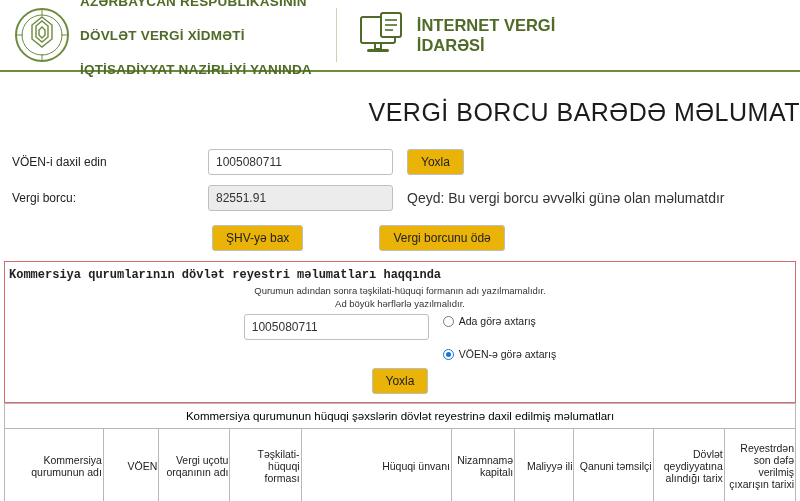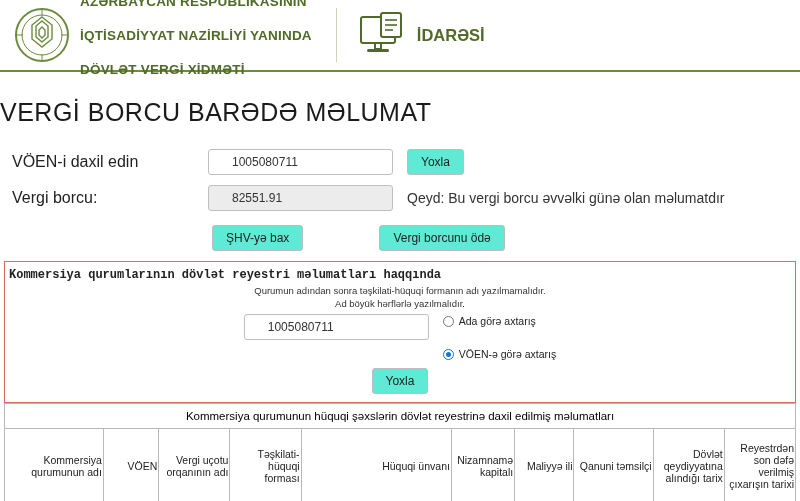--- a/index.html
+++ b/index.html
@@ -33,46 +33,46 @@
   .header-divider {
     width: 1px; height: 54px; background: #c9d4b4; margin: 0 18px 0 24px;
   }
   .itv-wrap { display: flex; align-items: center; gap: 10px; }
   .itv-icon { width: 52px; height: 48px; flex: 0 0 52px; }
   .itv-text { font-size: 16.5px; line-height: 20px; font-weight: bold; color: #4f6b27; text-transform: uppercase; }
   .itv-text .l2 { display: block; }
 
   
   .page-title {
-    text-align: left;
+    text-align: right;
     font-size: 25px;
     letter-spacing: .5px;
     color: #1b1b1b;
     margin: 26px 0 22px 0;
     font-weight: normal;
   }
 
   
   .form { padding: 0 8px; }
   .row { display: flex; align-items: center; margin-bottom: 10px; }
   .row-label {
     width: 200px; flex: 0 0 200px;
-    font-size: 16px; color: #222; padding-left: 4px;
+    font-size: 12px; color: #222; padding-left: 4px;
   }
   .txt {
     width: 185px; height: 26px;
     border: 1px solid #bfbfbf; border-radius: 3px;
     background: #fff; color: #333;
-    font-size: 12px; padding: 0 23px;
+    font-size: 12px; padding: 0 7px;
     outline: none;
   }
   .txt.readonly { background: #ececec; color: #333; }
   .btn {
     border: 1px solid #bdbdbd; border-radius: 3px;
-    background: #5eead4; color: #222;
+    background: #eab308; color: #222;
     font-size: 12px; height: 26px; padding: 0 13px;
     cursor: pointer;
     font-family: "Liberation Sans", sans-serif;
   }
   .note { font-size: 14px; color: #333; margin-left: 14px; }
   .row .btn-gap { margin-left: 14px; }
 
   .btn-row { display: flex; align-items: center; margin: 14px 0 10px 0; padding-left: 204px; }
   .btn-row .btn + .btn { margin-left: 76px; }
 
@@ -149,37 +149,38 @@
         <g stroke="#6d8b3c" stroke-width="1">
           <line x1="28" y1="2" x2="28" y2="9"></line>
           <line x1="28" y1="47" x2="28" y2="54"></line>
           <line x1="2" y1="28" x2="9" y2="28"></line>
           <line x1="47" y1="28" x2="54" y2="28"></line>
         </g>
       </svg>
     </div>
     <div class="gov-title">
       <div>AZƏRBAYCAN RESPUBLİKASININ</div>
+      <div>DÖVLƏT VERGİ XİDMƏTİ</div>
       <div>İQTİSADİYYAT NAZİRLİYİ YANINDA</div>
-      <div>DÖVLƏT VERGİ XİDMƏTİ</div>
     </div>
     <div class="header-divider"></div>
     <div class="itv-wrap">
       <div class="itv-icon">
         <svg width="52" height="48" viewBox="0 0 52 48">
           <rect x="6" y="6" width="34" height="26" rx="2" fill="none" stroke="#4f6b27" stroke-width="2"></rect>
           <rect x="20" y="32" width="6" height="6" fill="none" stroke="#4f6b27" stroke-width="2"></rect>
           <rect x="12" y="38" width="22" height="3" rx="1.5" fill="#4f6b27"></rect>
           <rect x="26" y="2" width="20" height="24" rx="2" fill="#ffffff" stroke="#4f6b27" stroke-width="2"></rect>
           <line x1="30" y1="9" x2="42" y2="9" stroke="#4f6b27" stroke-width="1.6"></line>
           <line x1="30" y1="14" x2="42" y2="14" stroke="#4f6b27" stroke-width="1.6"></line>
           <line x1="30" y1="19" x2="38" y2="19" stroke="#4f6b27" stroke-width="1.6"></line>
         </svg>
       </div>
       <div class="itv-text">
+        <span>İNTERNET VERGİ</span>
         <span class="l2">İDARƏSİ</span>
       </div>
     </div>
   </div>
 
   <div class="page-title">VERGİ BORCU BARƏDƏ MƏLUMAT</div>
 
   <div class="form">
     <div class="row">
       <div class="row-label">VÖEN-i daxil edin</div>

